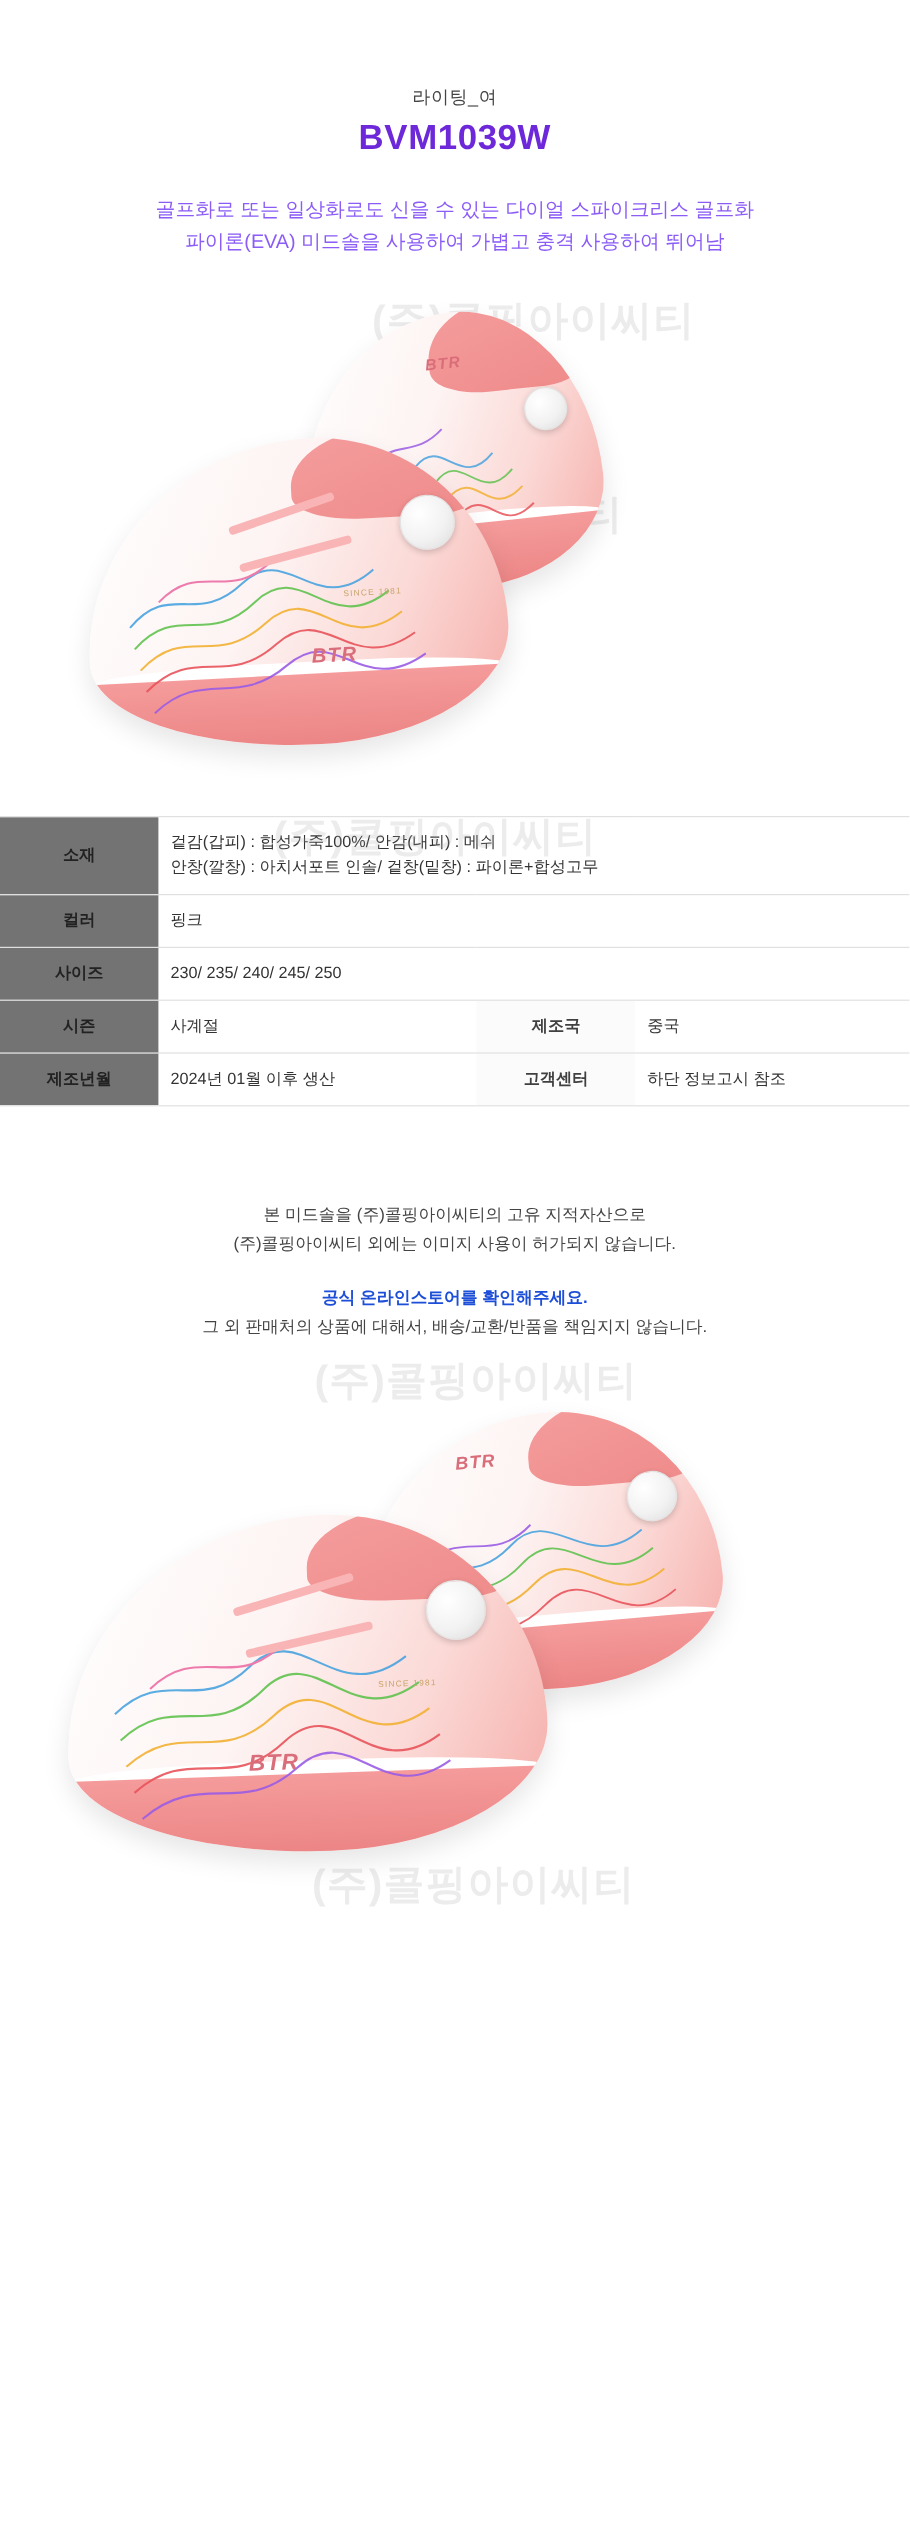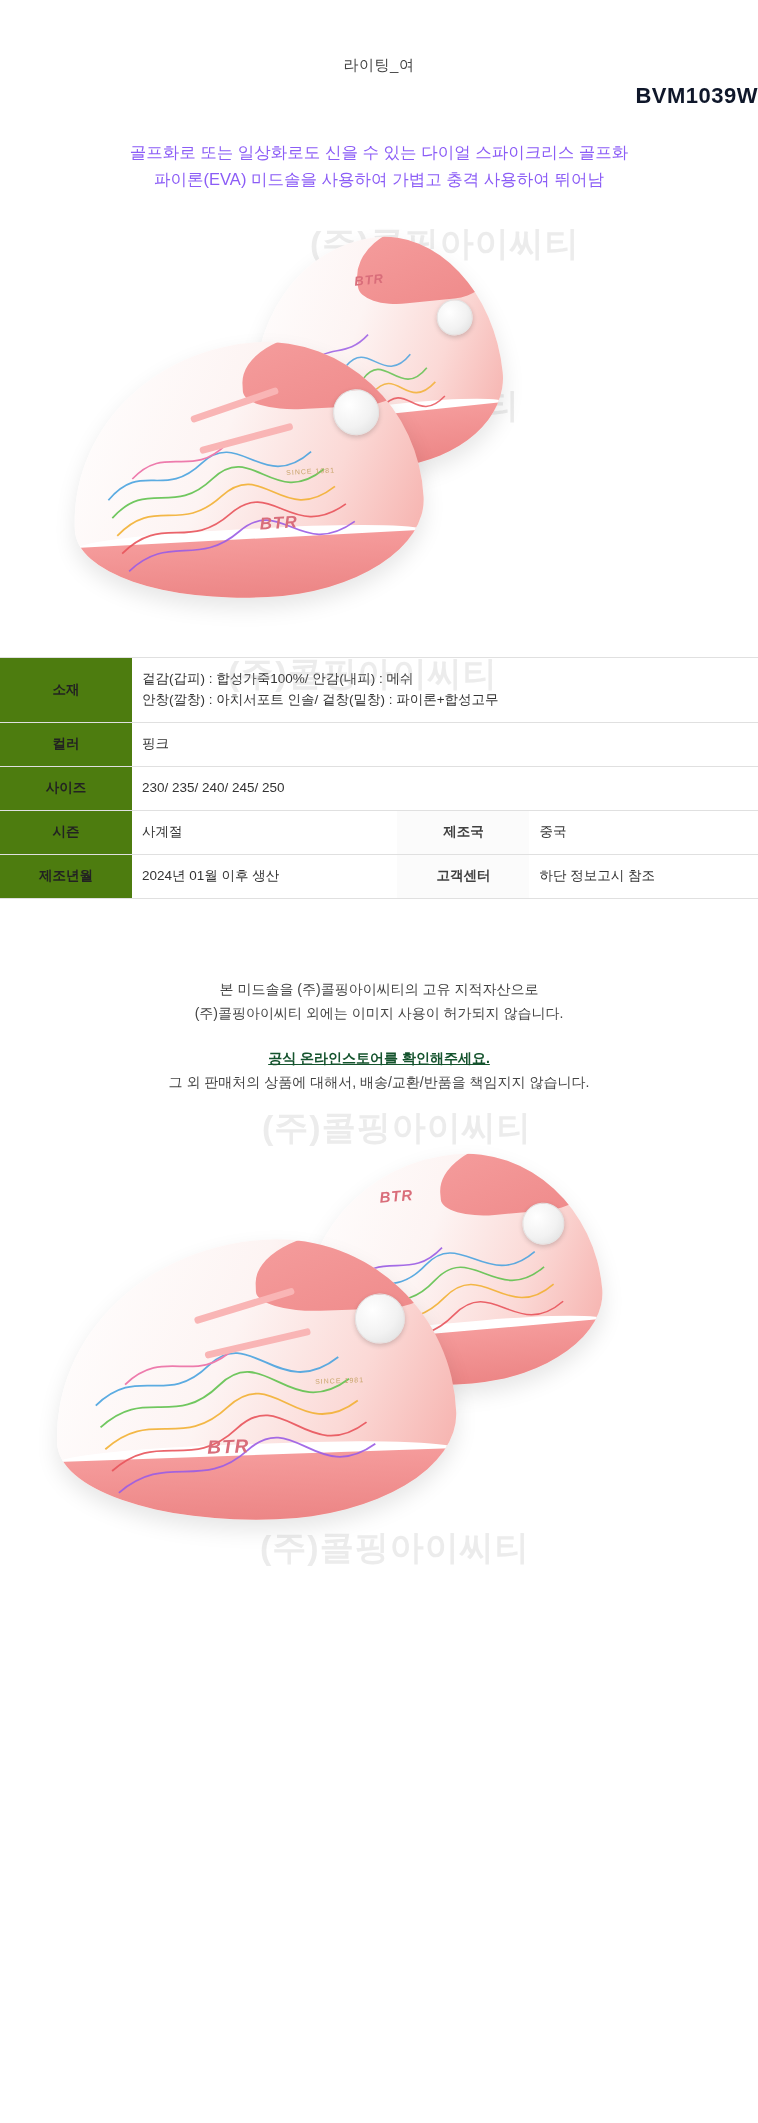--- a/index.html
+++ b/index.html
@@ -8,44 +8,43 @@
   }
   body {
     width: 758px;
     background: #ffffff;
     font-family: "Liberation Sans", sans-serif;
     color: #222222;
     -webkit-font-smoothing: antialiased;
   }
   .page {
     width: 758px;
-    margin: 0 auto;
+    margin: 16px auto;
     position: relative;
     overflow: hidden;
   }
 
   
   .header {
     padding-top: 56px;
     text-align: center;
   }
   .subtitle {
     font-size: 15px;
     color: #444444;
     letter-spacing: 0.5px;
     margin: 0 0 8px 0;
     font-weight: 400;
   }
   .model {
-    font-size: 22px;
+    font-size: 29px;
     font-weight: bold;
     letter-spacing: 0.5px;
-    color: #0f172a;
+    color: #6d28d9;
     margin: 0;
-    text-align: right;
   }
   .desc {
     margin-top: 30px;
     text-align: center;
     line-height: 1.65;
     font-size: 16.5px;
     color: #8b5cf6;
   }
   .desc div { white-space: nowrap; }
 
@@ -148,21 +147,21 @@
     border-bottom: 1px solid #e0e0e0;
     padding: 11px 10px;
     vertical-align: middle;
     line-height: 1.55;
   }
   td.lbl {
     width: 112px;
     text-align: center;
     font-weight: bold;
     color: #222222;
-    background: #4d7c0f;
+    background: #737373;
   }
   td.val {
     padding-left: 22px;
   }
   td.lbl2 {
     width: 112px;
     text-align: center;
     font-weight: bold;
     color: #404040;
     background: #fbfbfb;
@@ -175,23 +174,22 @@
   
   .notice {
     text-align: center;
     margin-top: 78px;
     font-size: 14px;
     line-height: 1.75;
     color: #444444;
   }
   .notice .gap { height: 20px; }
   .notice .accent {
-    color: #14532d;
-    font-weight: bold;
-    text-decoration: underline;
+    color: #1d4ed8;
+    font-weight: bold;
   }
 </style>
 </head>
 <body>
 
 <div class="page">
 
   <div class="header">
     <p class="subtitle">라이팅_여</p>
     <h1 class="model">BVM1039W</h1>

